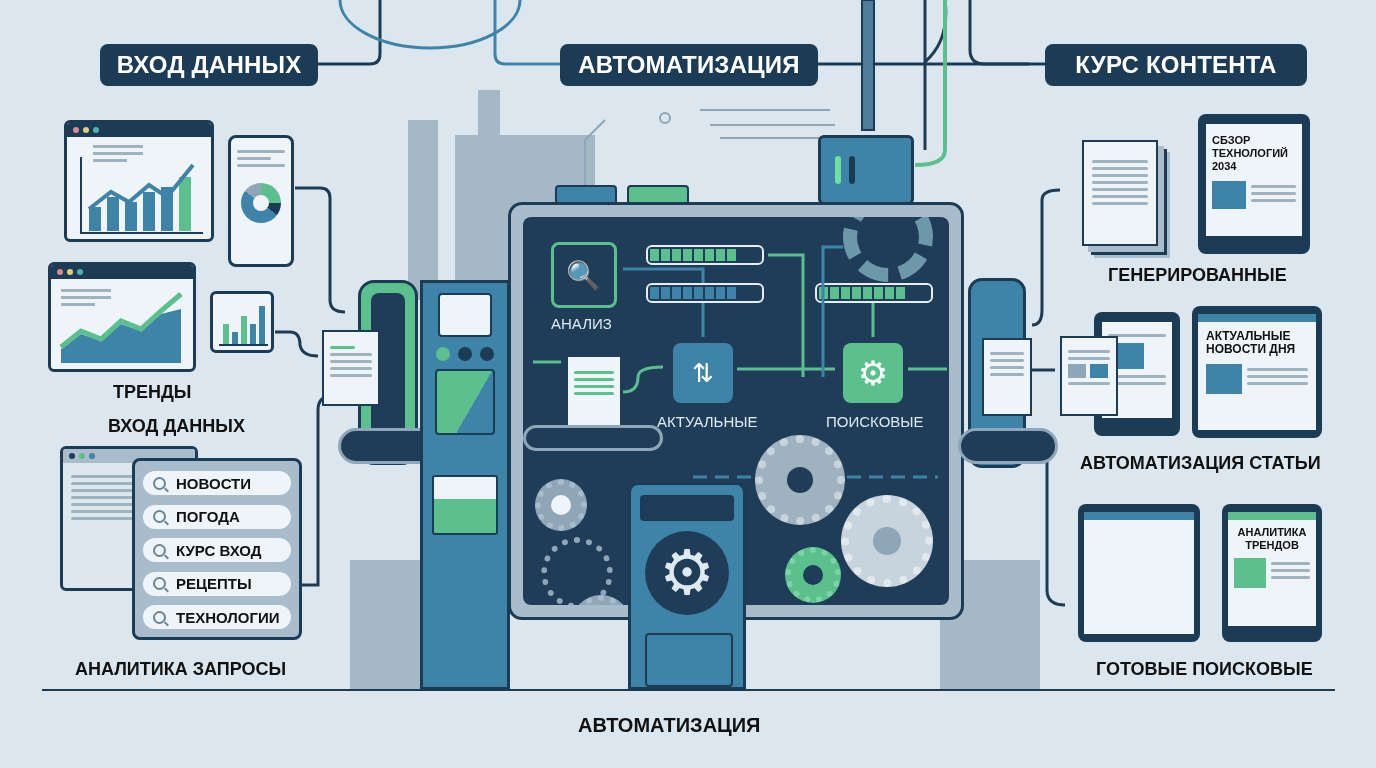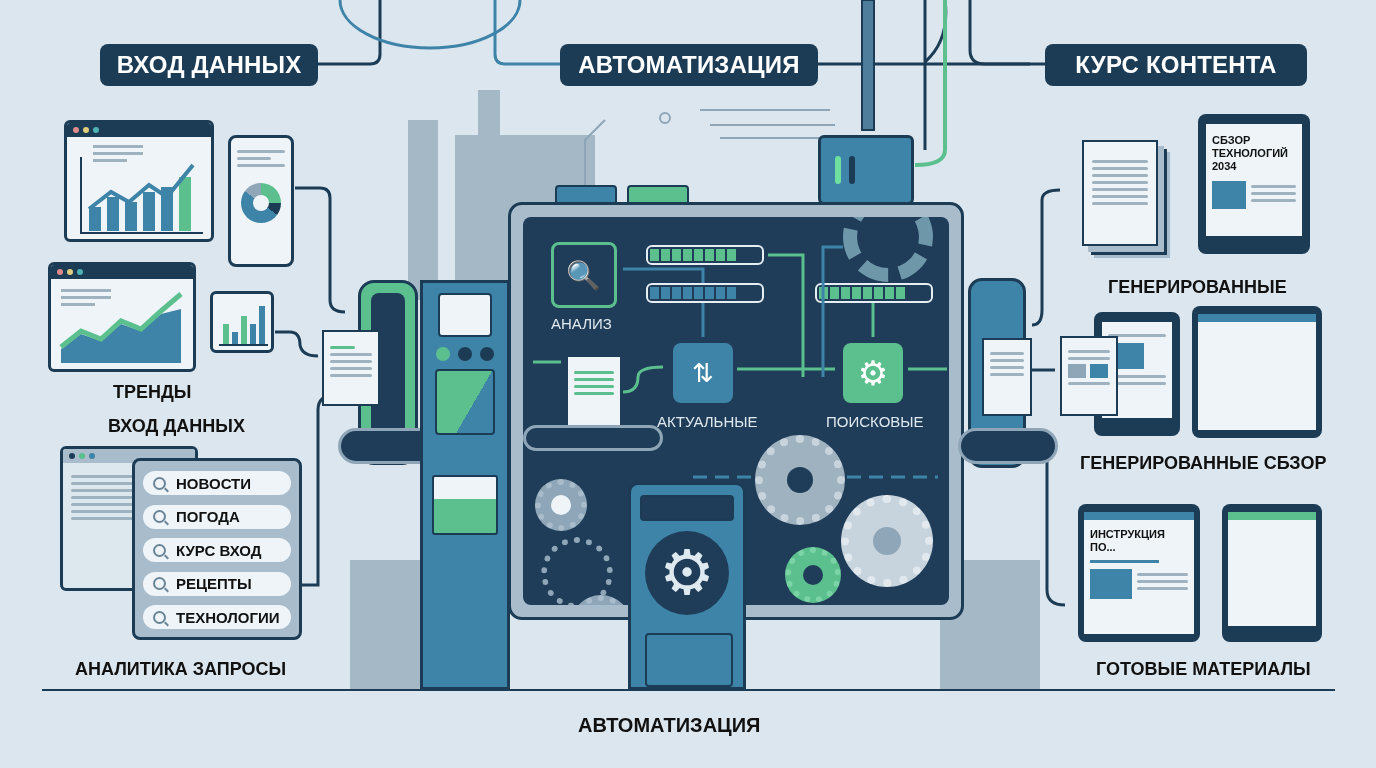--- a/index.html
+++ b/index.html
@@ -316,21 +316,21 @@
           <div style="width:34px;height:28px;background:#3e84a8"></div>
           <div style="flex:1">
             <div class="line"></div>
             <div class="line"></div>
             <div class="line"></div>
           </div>
         </div>
       </div>
     </div>
 </div>
-<div class="lbl" style="left:1108px;top:265px;margin-top:12px;">ГЕНЕРИРОВАННЫЕ</div>
+<div class="lbl" style="left:1108px;top:265px;">ГЕНЕРИРОВАННЫЕ</div>
 
 <div class="tablet" style="left:1094px;top:312px;width:86px;height:124px;">
   <div class="screen">
       <div style="padding:8px 6px">
         <div class="line"></div>
         <div style="width:36px;height:26px;background:#3e84a8;margin:6px 0"></div>
         <div class="line"></div>
         <div class="line"></div>
       </div>
     </div>
@@ -342,41 +342,51 @@
       <div style="display:flex;gap:4px;margin:4px 0">
         <div style="width:18px;height:14px;background:#8ea6b7"></div>
         <div style="width:18px;height:14px;background:#3e84a8"></div>
       </div>
       <div class="line"></div>
     </div>
   </div>
 <div class="tablet" style="left:1192px;top:306px;width:130px;height:132px;padding:8px 6px 8px 6px;">
   <div class="screen">
       <div style="height:8px;background:#3e84a8"></div>
-    </div>
-</div>
-<div class="lbl" style="left:1080px;top:453px;">ГЕНЕРИРОВАННЫЕ СБЗОР</div>
-
-<div class="tablet" style="left:1078px;top:504px;width:122px;height:138px;padding:8px 6px;">
-  <div class="screen">
-      <div style="height:8px;background:#3e84a8"></div>
-      <div style="padding:8px 6px">
-        <div class="scrtitle">ИНСТРУКЦИЯ ПО...</div>
-        <div style="height:3px;width:70%;background:#3e84a8;margin:6px 0"></div>
-        <div style="display:flex;gap:5px">
-          <div style="width:42px;height:30px;background:#3e84a8"></div>
+      <div style="padding:8px 8px">
+        <div class="scrtitle" style="font-size:12px;width:90px">АКТУАЛЬНЫЕ НОВОСТИ ДНЯ</div>
+        <div style="display:flex;gap:5px;margin-top:8px">
+          <div style="width:36px;height:30px;background:#3e84a8"></div>
           <div style="flex:1">
             <div class="line"></div>
             <div class="line"></div>
             <div class="line"></div>
           </div>
         </div>
       </div>
     </div>
 </div>
+<div class="lbl" style="left:1080px;top:453px;">АВТОМАТИЗАЦИЯ СТАТЬИ</div>
+
+<div class="tablet" style="left:1078px;top:504px;width:122px;height:138px;padding:8px 6px;">
+  <div class="screen">
+      <div style="height:8px;background:#3e84a8"></div>
+    </div>
+</div>
 <div class="tablet" style="left:1222px;top:504px;width:100px;height:138px;padding:8px 6px 16px 6px;">
   <div class="screen">
       <div style="height:8px;background:#5cc08e"></div>
-    </div>
-</div>
-<div class="lbl" style="left:1096px;top:659px;">ГОТОВЫЕ МАТЕРИАЛЫ</div>
+      <div style="padding:6px 6px;text-align:center">
+        <div class="scrtitle" style="font-size:11px">АНАЛИТИКА ТРЕНДОВ</div>
+        <div style="display:flex;gap:5px;margin-top:6px">
+          <div style="width:32px;height:30px;background:#5cc08e"></div>
+          <div style="flex:1">
+            <div class="line"></div>
+            <div class="line"></div>
+            <div class="line"></div>
+          </div>
+        </div>
+      </div>
+    </div>
+</div>
+<div class="lbl" style="left:1096px;top:659px;">ГОТОВЫЕ ПОИСКОВЫЕ</div>
 
 <div class="lbl" style="left:578px;top:714px;font-size:20px;">АВТОМАТИЗАЦИЯ</div>
 
 </body></html>

